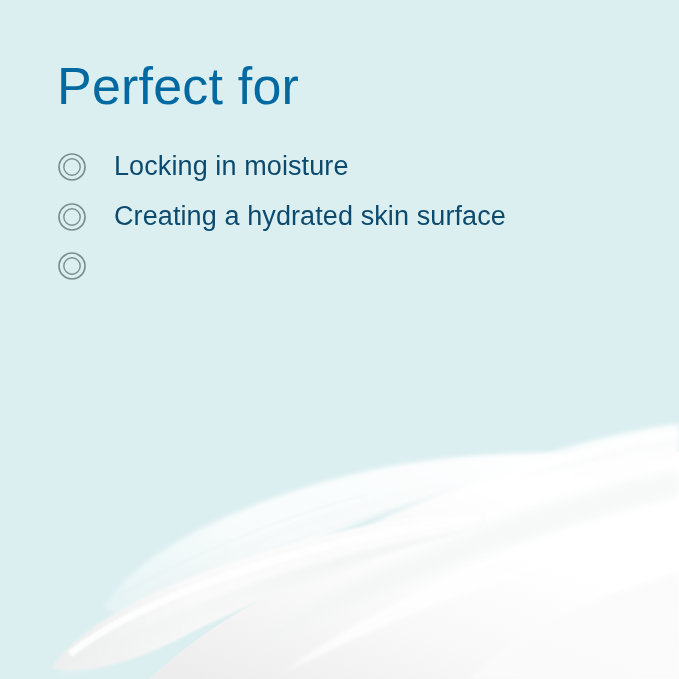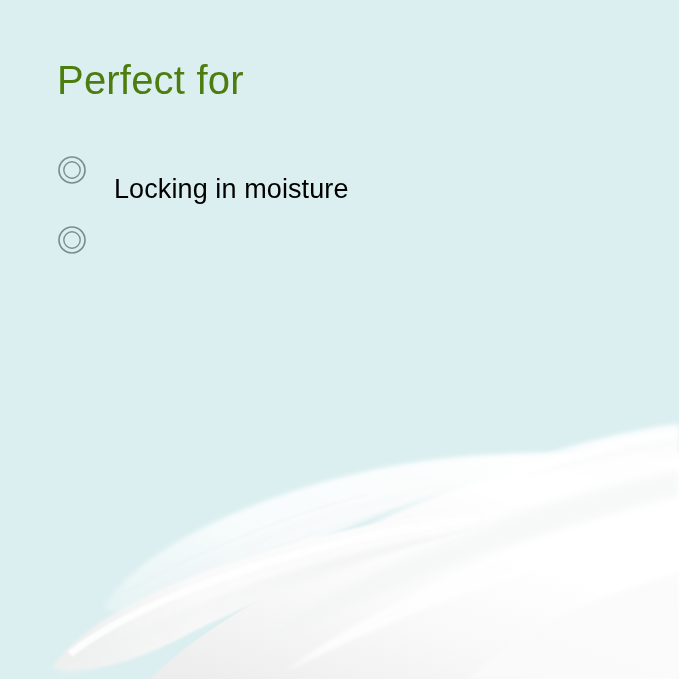--- a/index.html
+++ b/index.html
@@ -35,26 +35,26 @@
   
   #content {
     position: absolute;
     left: 57px;
     top: 58px;
     width: 600px;
     z-index: 5;
   }
 
   #page-title {
-    font-size: 40px;
+    font-size: 52px;
     font-weight: 300;
     letter-spacing: 0.2px;
-    color: #4d7c0f;
+    color: #0369a1;
     line-height: 1.1;
-    margin: 0 0 50px 0;
+    margin: 0 0 34px 0;
     white-space: nowrap;
   }
 
   #benefits-list {
     list-style: none;
     margin: 0;
     padding: 0;
   }
 
   .benefit-item {
@@ -68,25 +68,24 @@
     flex: 0 0 auto;
     width: 30px;
     height: 30px;
     margin-top: 3px;
     margin-right: 27px;
   }
 
   .benefit-text {
     font-size: 27px;
     font-weight: 300;
-    color: #000000;
+    color: #0c4a6e;
     line-height: 1.32;
     letter-spacing: 0.1px;
     white-space: pre-line;
-    margin-top: 20px;
   }
 </style>
 </head>
 <body>
 
 <div id="card">
 
   <svg id="cream-art" viewBox="0 0 679 679" preserveAspectRatio="none" aria-hidden="true">
     <defs>
       <linearGradient id="creamMain" x1="0" y1="1" x2="1" y2="0">
@@ -190,20 +189,29 @@
         <span class="bullet-icon">
           <svg viewBox="0 0 30 30" width="30" height="30" aria-hidden="true">
             <circle cx="15" cy="15" r="13" fill="none" stroke="#7a8f8d" stroke-width="1.7"></circle>
             <circle cx="15" cy="15" r="8.2" fill="none" stroke="#7a8f8d" stroke-width="1.4"></circle>
           </svg>
         </span>
         <span class="benefit-text">Locking in moisture</span>
       </li>
 
 
+      <li class="benefit-item">
+        <span class="bullet-icon">
+          <svg viewBox="0 0 30 30" width="30" height="30" aria-hidden="true">
+            <circle cx="15" cy="15" r="13" fill="none" stroke="#7a8f8d" stroke-width="1.7"></circle>
+            <circle cx="15" cy="15" r="8.2" fill="none" stroke="#7a8f8d" stroke-width="1.4"></circle>
+          </svg>
+        </span>
+        <span class="benefit-text">Creating a hydrated skin surface</span>
+      </li>
 
       <li class="benefit-item">
         <span class="bullet-icon">
           <svg viewBox="0 0 30 30" width="30" height="30" aria-hidden="true">
             <circle cx="15" cy="15" r="13" fill="none" stroke="#7a8f8d" stroke-width="1.7"></circle>
             <circle cx="15" cy="15" r="8.2" fill="none" stroke="#7a8f8d" stroke-width="1.4"></circle>
           </svg>
         </span>
       </li>
 

